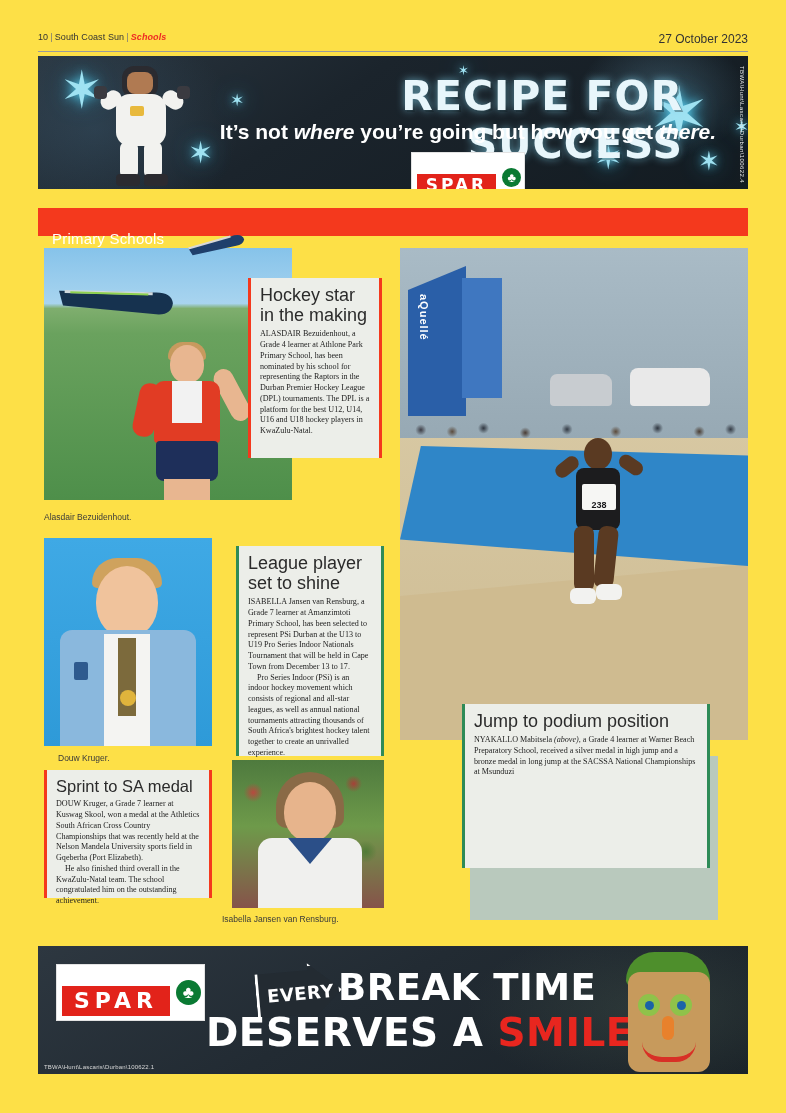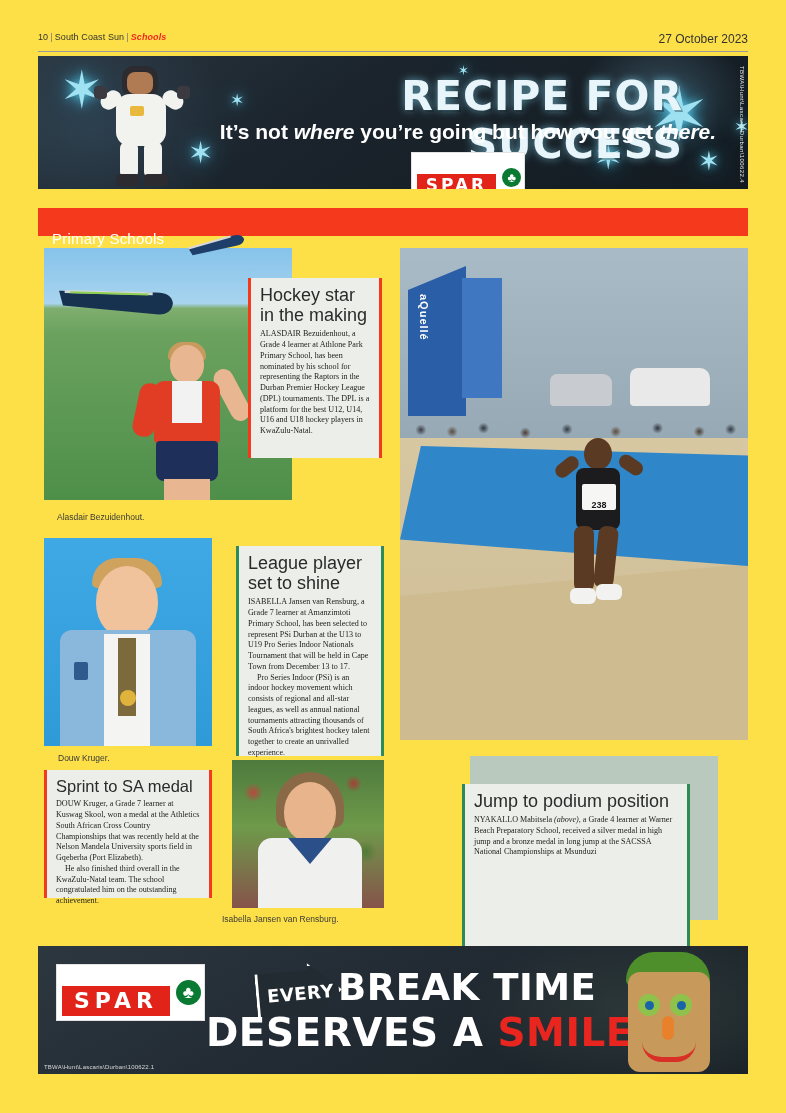--- a/index.html
+++ b/index.html
@@ -185,21 +185,21 @@
 
   
   .art2 { left: 236px; top: 546px; width: 148px; height: 210px; }
   .art2 .art-inner { border-left: 3px solid #2e8b57; border-right: 3px solid #2e8b57; }
 
   
   .art3 { left: 44px; top: 770px; width: 168px; height: 128px; }
   .art3 .art-inner { border-left: 3.5px solid #f4391d; border-right: 3.5px solid #f4391d; }
 
   
-  .art4 { left: 462px; top: 784px; width: 228px; height: 164px; }
+  .art4 { left: 462px; top: 704px; width: 248px; height: 164px; }
   .art4 .art-inner { border-left: 3px solid #2e8b57; border-right: 3px solid #2e8b57; }
   .art4-shadow { position:absolute; left: 470px; top: 756px; width: 248px; height: 164px; background:#b9c9bd; z-index:0; }
   .art4 .cols { display:flex; gap: 8px; padding: 0 9px 6px 9px; }
   .art4 .cols .col { flex:1; }
   .art4 .art-body { padding:0; }
 
   
   .banner-bot {
     position:absolute; left: 38px; top: 946px; width: 710px; height: 128px;
     background:
@@ -307,21 +307,21 @@
       <div class="p1-arm-l"></div>
       <div class="p1-arm-r"></div>
       <div class="p1-hair"></div>
       <div class="p1-head"></div>
       <div class="p1-shirt"></div>
       <div class="p1-shirt-w"></div>
       <div class="p1-shorts"></div>
       <div class="p1-legs"></div>
     </div>
   </div>
-  <div class="caption" style="left:44px;top:512px;margin-left:13px;">Alasdair Bezuidenhout.</div>
+  <div class="caption" style="left:44px;top:512px;">Alasdair Bezuidenhout.</div>
 
   <div class="art art1">
     <div class="shadow"></div>
     <div class="art-inner">
       <div class="art-head">Hockey star in the making</div>
       <div class="art-body">
         <p>ALASDAIR Bezuidenhout, a Grade 4 learner at Athlone Park Primary School, has been nominated by his school for representing the Raptors in the Durban Premier Hockey League (DPL) tournaments. The DPL is a platform for the best U12, U14, U16 and U18 hockey players in KwaZulu-Natal.</p>
       </div>
     </div>
   </div>

